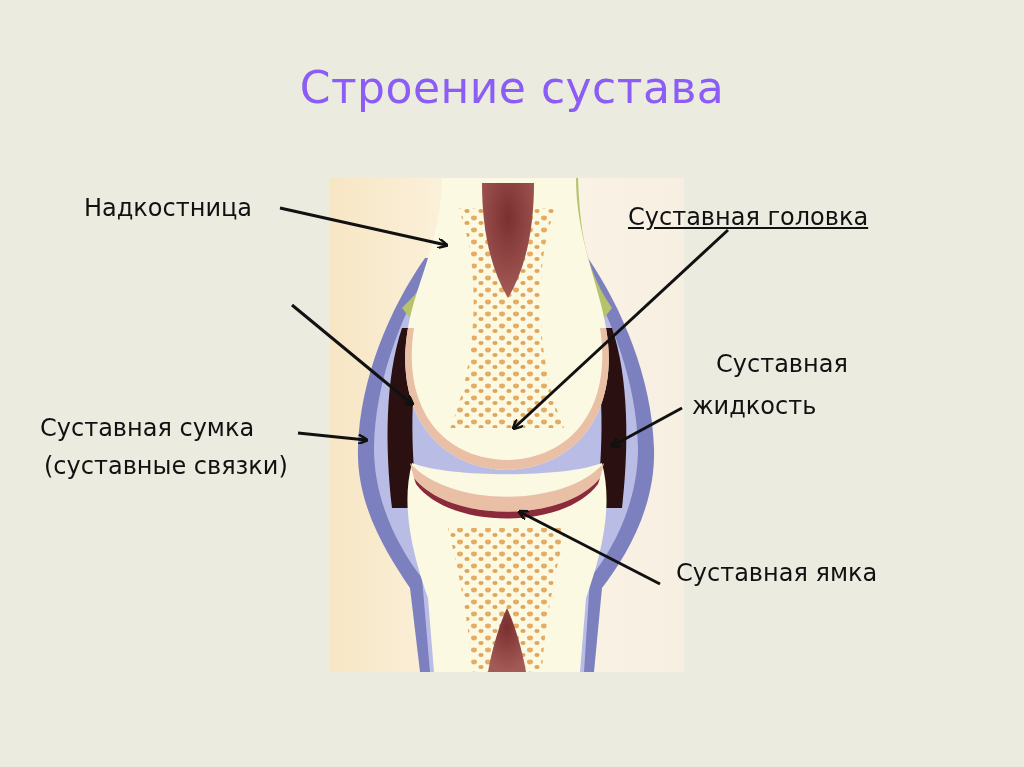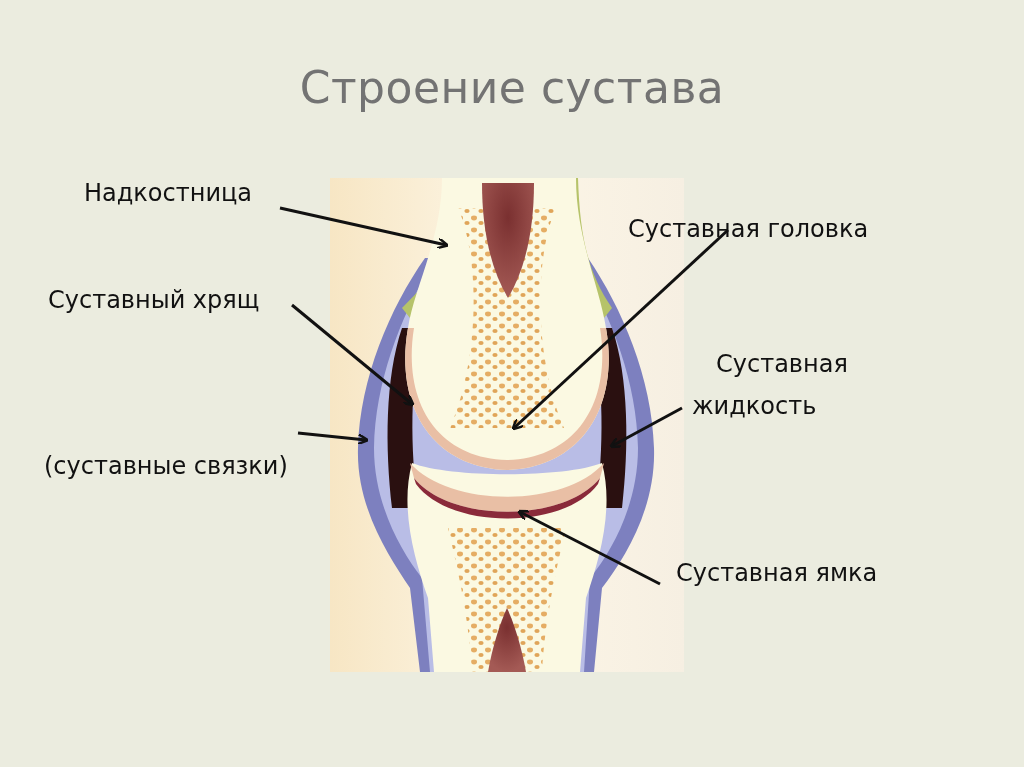--- a/index.html
+++ b/index.html
@@ -5,21 +5,21 @@
   html, body { margin: 0; padding: 0; }
   body {
     width: 1024px; height: 767px; overflow: hidden;
     background: #ebecdf;
     font-family: "DejaVu Sans", "Liberation Sans", sans-serif;
     position: relative;
   }
   .slide { position: absolute; left: 0; top: 0; width: 1024px; height: 767px; }
   .title {
     position: absolute; left: 0; top: 62px; width: 1024px;
-    text-align: center; font-size: 44px; color: #737373; letter-spacing: 0.5px;
+    text-align: center; font-size: 44px; color: #8b5cf6; letter-spacing: 0.5px;
   }
   .label {
     position: absolute; font-size: 24px; color: #111; line-height: 35px; white-space: nowrap;
   }
   .diagram { position: absolute; left: 330px; top: 178px; width: 354px; height: 494px; }
   svg.overlay { position: absolute; left: 0; top: 0; width: 1024px; height: 767px; pointer-events: none; }
 </style>
 </head>
 <body>
 
@@ -65,24 +65,24 @@
 
     <path d="M128 30 C150 80, 150 180, 120 250 L234 250 C204 180, 204 80, 226 30 Z" fill="url(#spongy)" opacity="0.9"></path>
 
     <path d="M152 5 L204 5 C204 50, 196 90, 178 120 C160 90, 152 50, 152 5 Z" fill="url(#marrowGrad)"></path>
 
     <path d="M118 350 C135 420, 140 460, 142 494 L212 494 C214 460, 219 420, 236 350 Z" fill="url(#spongy)" opacity="0.9"></path>
 
     <path d="M158 494 C162 470, 170 445, 177 430 C184 445, 192 470, 196 494 Z" fill="url(#marrowGrad)"></path>
   </svg>
 
-  <div class="label" style="left:84px; top:176px;">Надкостница</div>
-  <div class="label" style="left:48px; top:283px;">Суставный хрящ</div>
+  <div class="label" style="left:84px; top:191px;">Надкостница</div>
+  <div class="label" style="left:40px; top:411px;">Суставная сумка</div>
   <div class="label" style="left:44px; top:449px;">(суставные связки)</div>
-  <div class="label" style="left:628px; top:212px;">Суставная головка</div>
+  <div class="label" style="left:628px; top:200px;text-decoration:underline;">Суставная головка</div>
   <div class="label" style="left:716px; top:347px;">Суставная</div>
   <div class="label" style="left:692px; top:389px;">жидкость</div>
   <div class="label" style="left:676px; top:556px;">Суставная ямка</div>
 
   <svg class="overlay" viewBox="0 0 1024 767">
     <defs>
       <marker id="arrowhead" markerWidth="10" markerHeight="10" refX="8" refY="5" orient="auto" markerUnits="userSpaceOnUse">
         <path d="M0 0 L10 5 L0 10" fill="none" stroke="#111" stroke-width="2.5"></path>
       </marker>
     </defs>

